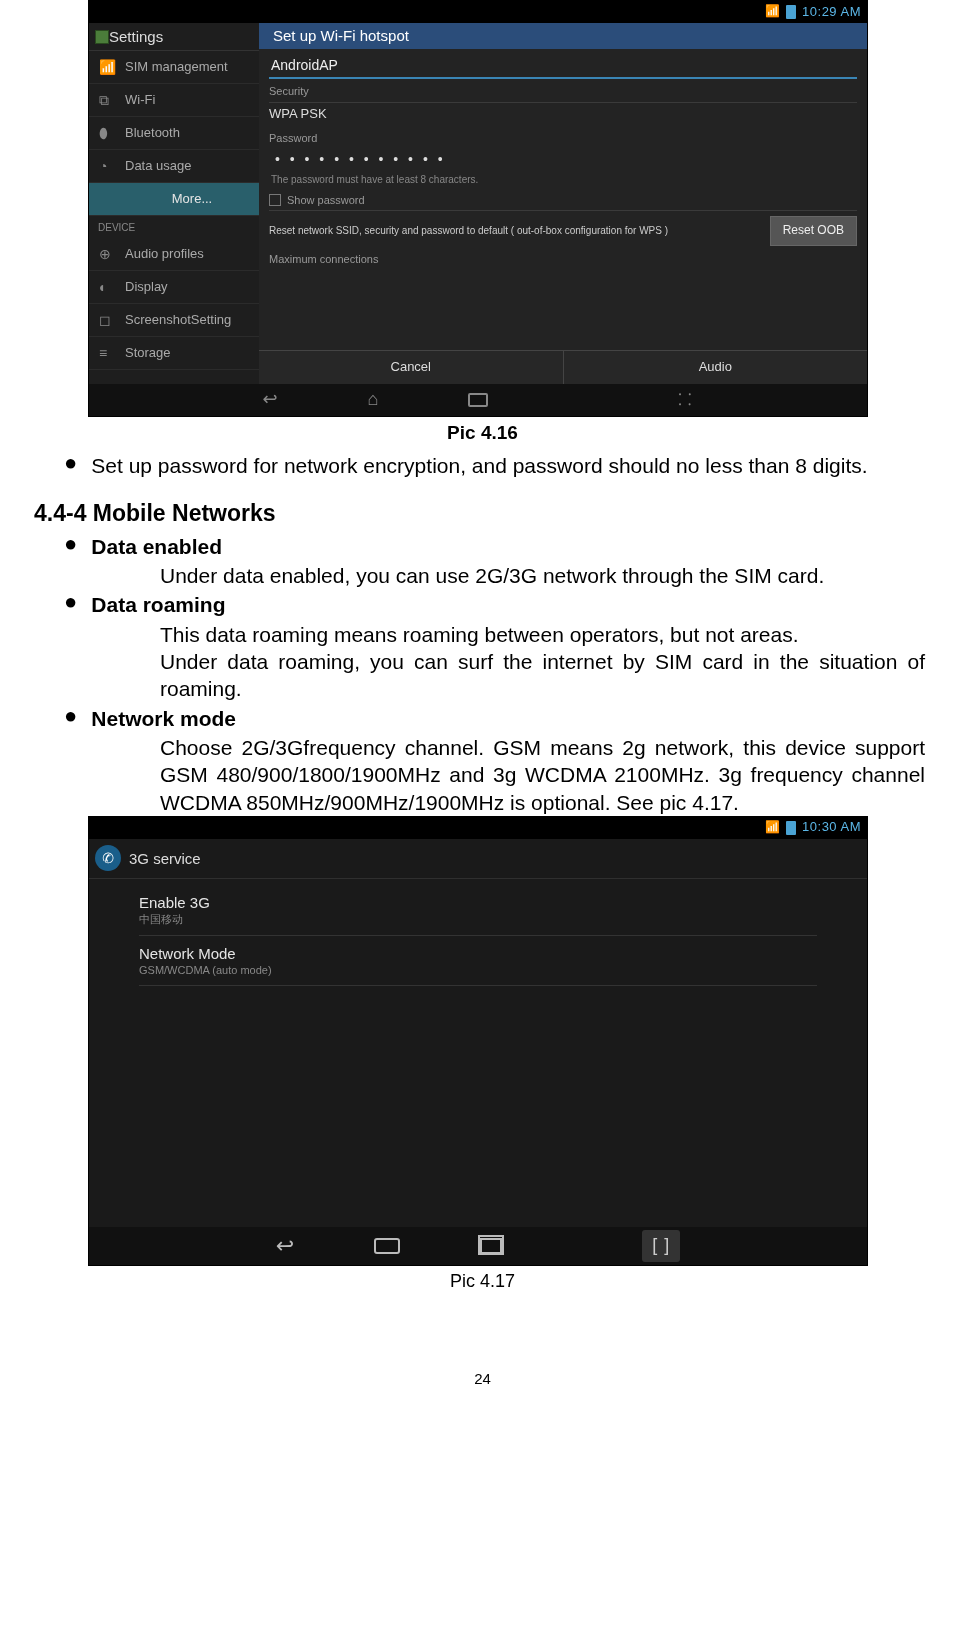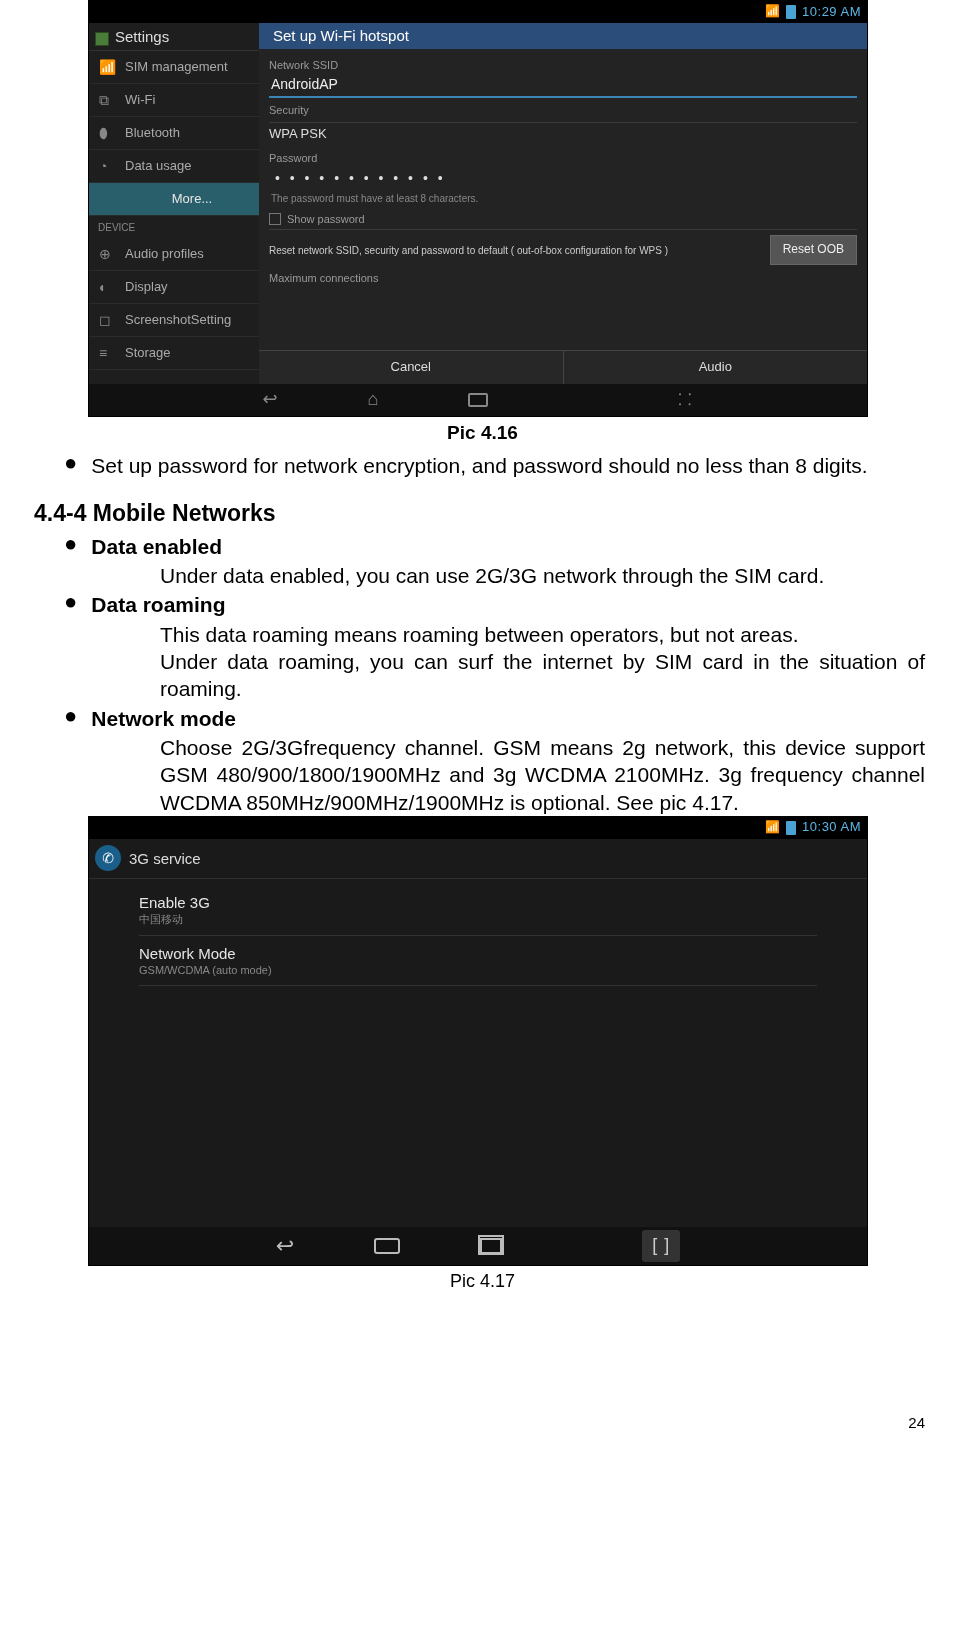--- a/index.html
+++ b/index.html
@@ -35,21 +35,21 @@
     gap: 6px;
     font-size: 11px;
   }
   .status-bar .sig { color:#a5c25c; font-size:12px; }
   .status-bar .bat { width:10px; height:14px; background:#4aa3d4; display:inline-block; border-radius:1px;}
   .status-bar .time { color:#5bb6e6; font-size:13px; letter-spacing:0.5px;}
   .shot1-body { display:flex; height: calc(100% - 54px); }
   .settings-left { width: 170px; background:#1e1e1e; }
   .settings-title {
     height: 28px;
-    display:flex; align-items:flex-end; gap:6px;
+    display:flex; align-items:center; 
     padding: 4px 6px;
     border-bottom:1px solid #333;
     font-size:15px; color:#ddd;
   }
   .settings-title .sq { width:14px; height:14px; background:#4b7d3a; border:1px solid #2a4a1f; display:inline-block;}
   .s-item {
     height: 33px;
     display:flex; align-items:center;
     padding-left:10px;
     gap:10px;
@@ -176,21 +176,21 @@
     align-items:center;
     gap:80px;
   }
   .nav-bar2 .n { color:#bbb; font-size:22px;}
   .nav-bar2 .home { width:26px; height:16px; border:2px solid #bbb; border-radius:3px;}
   .nav-bar2 .recent { width:22px; height:16px; border:2px solid #bbb; position:relative;}
   .nav-bar2 .recent::before{ content:""; position:absolute; left:-4px; top:-5px; width:22px; height:16px; border:2px solid #bbb;}
   .nav-bar2 .brk2 { background:#333; color:#ccc; padding:4px 10px; border-radius:3px; font-size:18px; letter-spacing:1px; margin-left:60px;}
 
   .caption2 { text-align:center; font-size:18px; margin:4px 0;}
-  .page-num { text-align:right; font-size:15px; margin-top:120px;}
+  .page-num { text-align:center; font-size:15px; margin-top:76px;}
 </style>
 </head>
 <body>
 
 <div class="page">
 
   <div class="shot1">
     <div class="status-bar">
       <span class="sig">📶</span>
       <span class="bat"></span>
@@ -236,21 +236,20 @@
           <span>ScreenshotSetting</span>
         </div>
         <div class="s-item">
           <span class="icon">≡</span>
           <span>Storage</span>
         </div>
       </div>
       <div class="dialog">
         <div class="dialog-header">Set up Wi-Fi hotspot</div>
         <div class="dialog-body">
-          <div class="field-label">Network SSID</div>
           <div class="ssid-input">AndroidAP</div>
           <div class="field-label">Security</div>
           <div class="simple-row">WPA PSK</div>
           <div class="field-label">Password</div>
           <div class="pwd-dots">• • • • • • • • • • • •</div>
           <div class="hint">The password must have at least 8 characters.</div>
           <div class="show-pwd">
             <span class="cb"></span>
             <span>Show password</span>
           </div>

